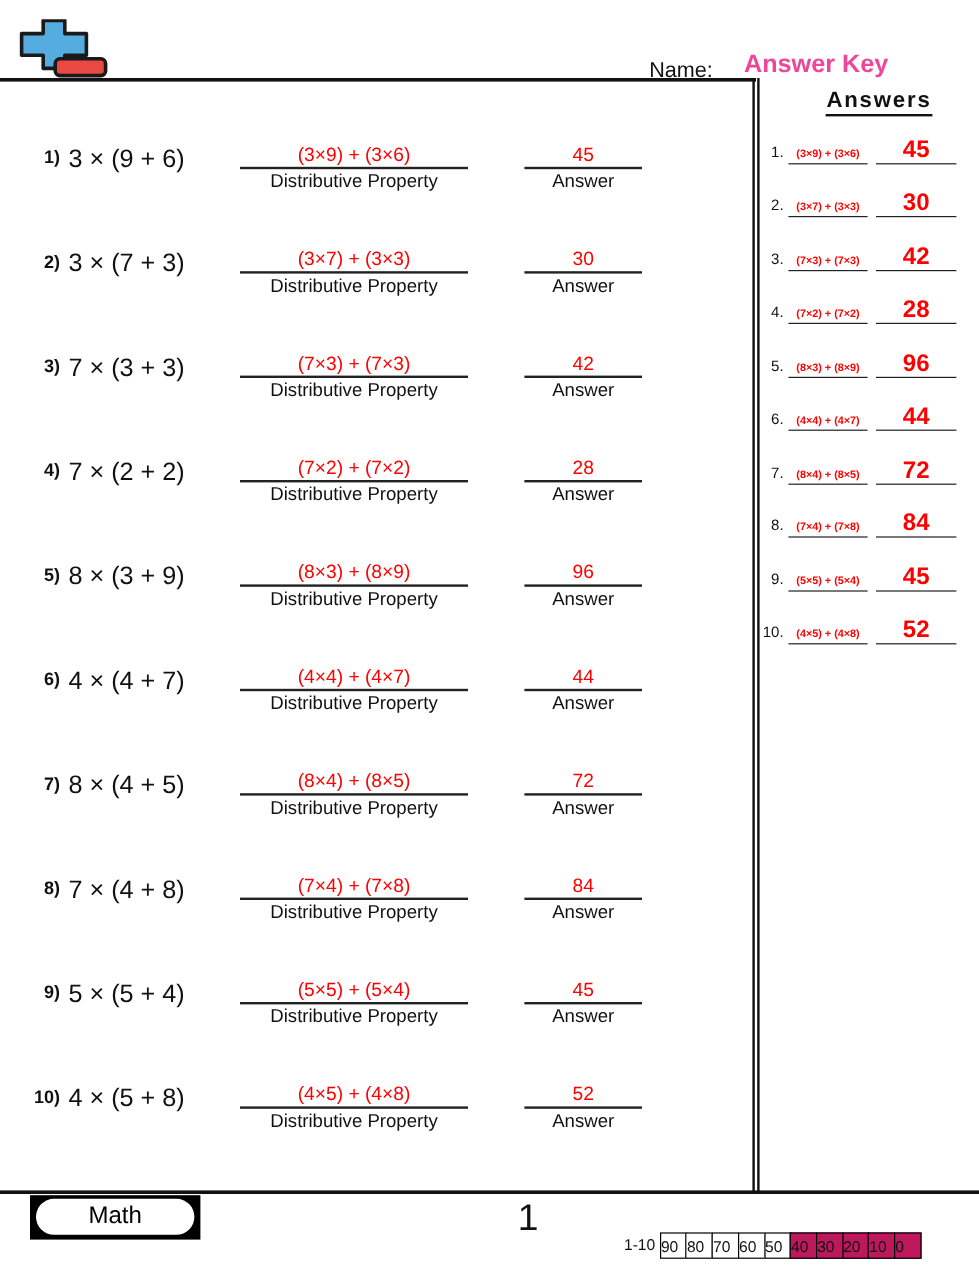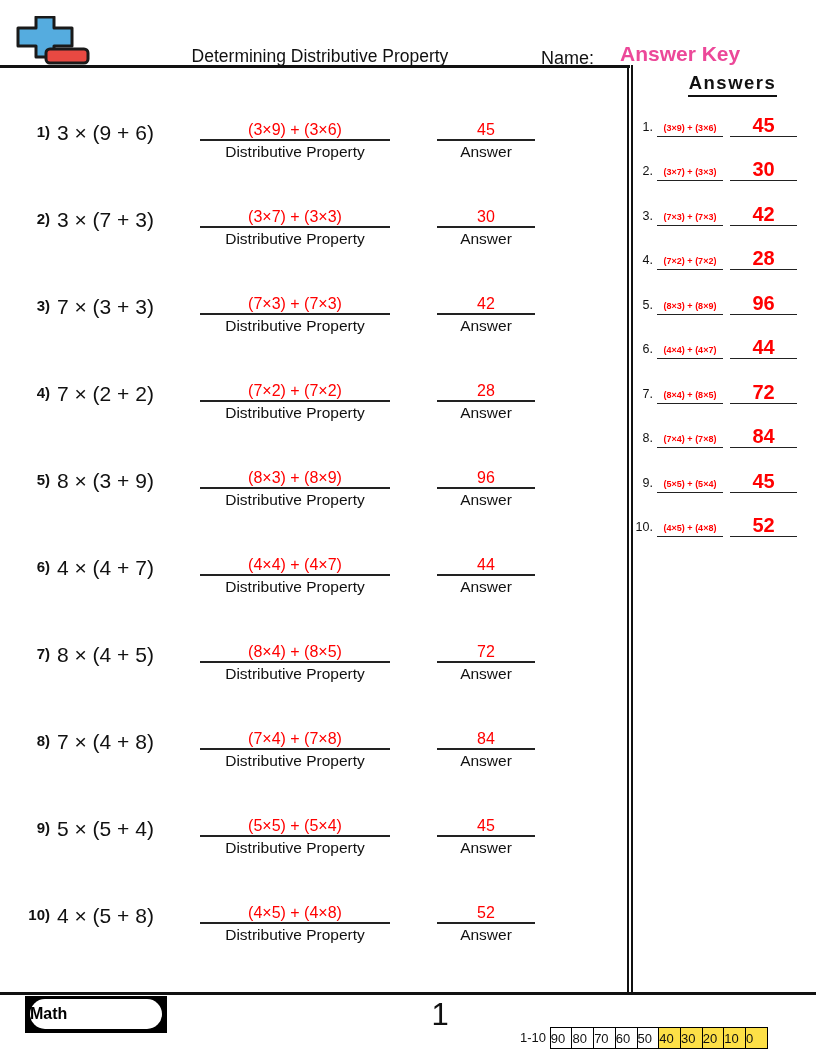--- a/index.html
+++ b/index.html
@@ -48,42 +48,41 @@
            font-size:9px; font-weight:bold; color:#ff0000; border-bottom:1.5px solid #222;
            padding-bottom:3px; white-space:nowrap; }
   .kans { position:absolute; left:97px; bottom:0; width:67px; text-align:center;
           font-size:20px; font-weight:bold; color:#ff0000; line-height:21px;
           border-bottom:1.5px solid #222; }
 
   
   .footer-rule { position:absolute; left:0; top:992px; width:816px; height:2.5px; background:#111; }
   .badge { position:absolute; left:25px; top:996px; width:142px; height:37px; background:#000; }
   .badge-pill { position:absolute; left:5px; top:3px; right:5px; bottom:4px; background:#fff;
-                border-radius:16px; line-height:29px;
-                font-size:16px; font-weight:bold; color:#000; }
+                border-radius:16px; text-align:center; line-height:29px;
+                font-size:20px; font-weight:normal; color:#000; }
   .site-url { position:absolute; left:172px; top:1012px; font-size:15px; }
   .page-num { position:absolute; left:418px; top:997px; width:44px; text-align:center;
               font-size:31px; }
   .scorebar { position:absolute; left:520px; top:995px; display:flex; align-items:flex-start;margin-top:32px; }
   .srange { font-size:13px; line-height:22px; margin-right:5px; }
   .scells { display:flex; }
   .scell { width:23px; height:22px; line-height:21px; font-size:13px;
            border:1.3px solid #000; margin-left:-1.3px; background:#fff; }
-  .scell.hl { background:#fde047; }
+  .scell.hl { background:#be185d; }
 </style>
 </head>
 <body>
 
 <div class="page">
 
   <svg class="logo-svg" viewBox="0 0 96 50">
     <path d="M24 12 H6 V30 H24 V41 H42 V30 H60 V12 H42 V1 H24 Z" fill="#55acdf" stroke="#1a1a1a" stroke-width="3" stroke-linejoin="round"></path>
     <rect x="34" y="33" width="42" height="14" rx="4" fill="#e84942" stroke="#1a1a1a" stroke-width="3"></rect>
   </svg>
-  <div class="ws-title">Determining Distributive Property</div>
   <div class="name-label">Name:</div>
   <div class="answer-key">Answer Key</div>
   <div class="header-rule"></div>
 
 
   <div class="main-col">
 
     <div class="prow" style="top:54px">
       <span class="pnum">1)</span>
       <span class="pexpr">3 × (9 + 6)</span>

